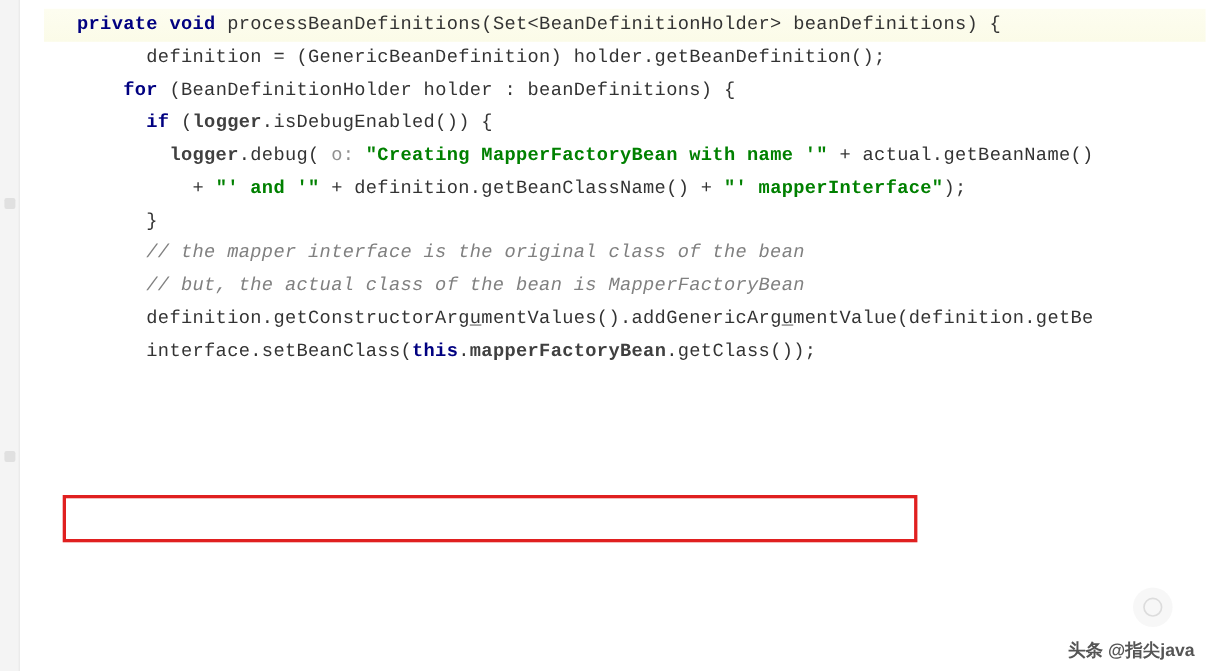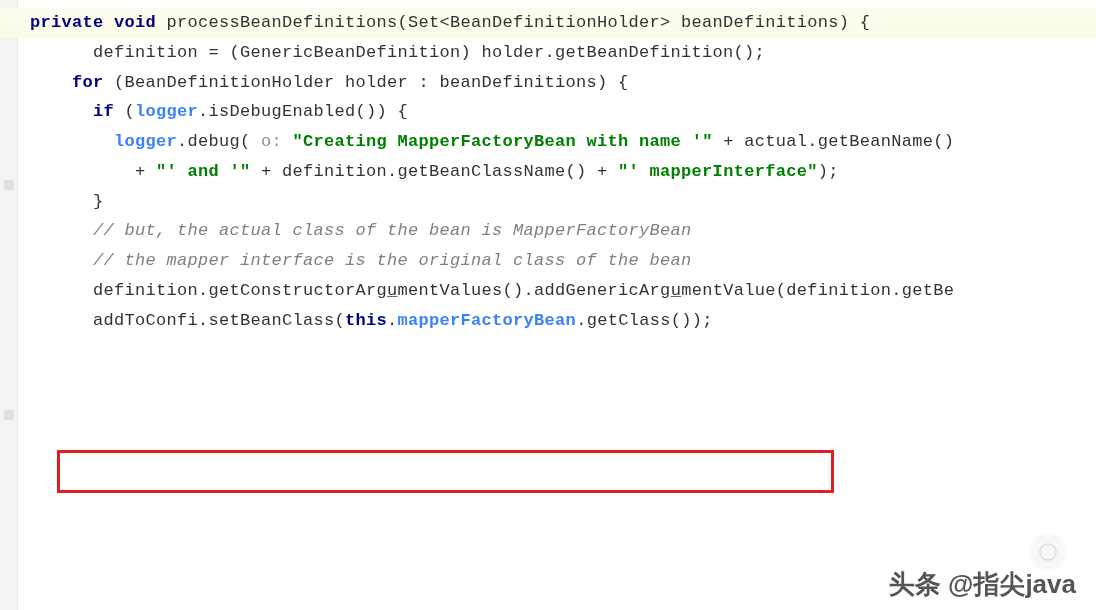--- a/index.html
+++ b/index.html
@@ -14,20 +14,21 @@
       width: 1096px;
       height: 610px;
       overflow: hidden;
       position: relative;
     }
     .code-container {
       position: relative;
       padding: 8px 0 0 30px;
       line-height: 1.75;
       letter-spacing: 0.3px;
+      margin-left: 40px;
     }
     .gutter {
       position: absolute;
       left: 0;
       top: 0;
       width: 18px;
       height: 100%;
       background: #f4f4f4;
       border-right: 1px solid #e8e8e8;
     }
@@ -35,40 +36,40 @@
       white-space: pre;
       color: #333;
     }
     .line.first-line {
       background: linear-gradient(#fdfdf0, #fbfbe8);
       margin-left: -30px;
       padding-left: 30px;
       margin-right: -200px;
     }
     .kw { color: #000080; font-weight: bold; }
-    .field { color: #3b82f6; font-weight: bold; }
+    .field { color: #404040; font-weight: bold; }
     .str { color: #008000; font-weight: bold; }
     .cmt { color: #808080; font-style: italic; }
     .param-hint { color: #909090; }
     .highlight-box {
       position: absolute;
       border: 3px solid #e02020;
       left: 57px;
       top: 450px;
       width: 777px;
       height: 43px;
       pointer-events: none;
     }
     .underline { text-decoration: underline; text-decoration-color: #666; }
     .watermark {
       position: absolute;
       bottom: 8px;
-      right: 20px;
+      right: 10px;
       color: #555;
-      font-size: 26px;
+      font-size: 16px;
       font-family: 'Microsoft YaHei', sans-serif;
       font-weight: bold;
       margin-left: 32px;
     }
     .watermark-icon {
       position: absolute;
       bottom: 40px;
       right: 30px;
       width: 36px;
       height: 36px;
@@ -99,24 +100,24 @@
 <div class="code-container">
   <div class="line first-line"><span class="kw">private void</span><span> processBeanDefinitions(Set&lt;BeanDefinitionHolder&gt; beanDefinitions) </span><span>{</span></div>
   <div class="line">      definition = (GenericBeanDefinition) holder.getBeanDefinition();</div>
   <div class="line"><span>    </span><span class="kw">for</span><span> (BeanDefinitionHolder holder : beanDefinitions) {</span></div>
   <div class="line"></div>
   <div class="line"><span>      </span><span class="kw">if</span><span> (</span><span class="field">logger</span><span>.isDebugEnabled()) {</span></div>
   <div class="line"><span>        </span><span class="field">logger</span><span>.debug(</span><span class="param-hint"> o: </span><span class="str">"Creating MapperFactoryBean with name '"</span><span> + actual.getBeanName()</span></div>
   <div class="line"><span>          + </span><span class="str">"' and '"</span><span> + definition.getBeanClassName() + </span><span class="str">"' mapperInterface"</span><span>);</span></div>
   <div class="line">      }</div>
   <div class="line"></div>
+  <div class="line"><span>      </span><span class="cmt">// the mapper interface is the original class of the bean</span></div>
   <div class="line"><span>      </span><span class="cmt">// but, the actual class of the bean is MapperFactoryBean</span></div>
-  <div class="line"><span>      </span><span class="cmt">// the mapper interface is the original class of the bean</span></div>
   <div class="line"><span>      definition.getConstructorArg</span><span class="underline">u</span><span>mentValues().addGenericArg</span><span class="underline">u</span><span>mentValue(definition.getBe</span></div>
-  <div class="line"><span>      addToConfi.setBeanClass(</span><span class="kw">this</span><span>.</span><span class="field">mapperFactoryBean</span><span>.getClass());</span></div>
+  <div class="line"><span>      interface.setBeanClass(</span><span class="kw">this</span><span>.</span><span class="field">mapperFactoryBean</span><span>.getClass());</span></div>
   <div class="line"></div>
 </div>
 
 <div class="highlight-box"></div>
 
 <div class="watermark-icon">
   <svg width="20" height="20" viewBox="0 0 20 20">
       <circle cx="10" cy="10" r="8" fill="none" stroke="#bbb" stroke-width="1.5"></circle>
     </svg>
 </div>

